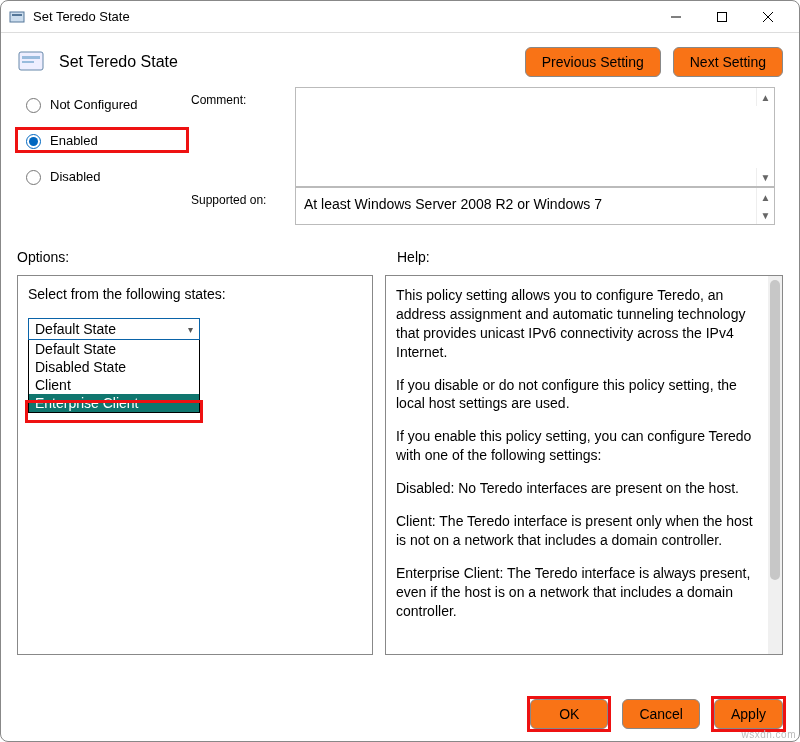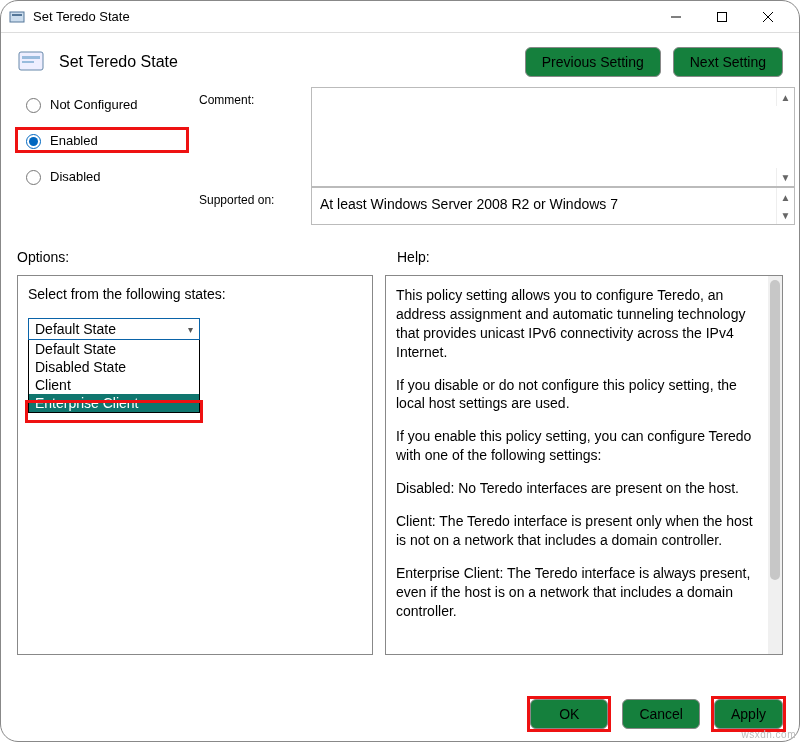--- a/index.html
+++ b/index.html
@@ -1,29 +1,29 @@
 <!DOCTYPE html>
 <html><head>
 <meta charset="utf-8">
 <style>
   * { box-sizing: border-box; font-family: "Segoe UI", Tahoma, sans-serif; }
   body { margin: 0; background: #fff; width: 800px; height: 742px; overflow: hidden; font-size: 13px; color: #000; }
-  .window { border: 1px solid #888; width: 800px; height: 742px; display: flex; flex-direction: column; border-radius: 18px; overflow: hidden; }
+  .window { border: 1px solid #888; width: 800px; height: 742px; display: flex; flex-direction: column; border-radius: 8px; overflow: hidden; }
   .titlebar { height: 32px; display: flex; align-items: center; padding: 0 8px; border-bottom: 1px solid #ddd; }
   .titlebar .ticon { width: 16px; height: 16px; margin-right: 8px; }
   .titlebar .title { flex: 1; font-size: 13px; }
   .titlebar .wbtns { display: flex; gap: 0; }
   .wbtn { width: 46px; height: 32px; display: flex; align-items: center; justify-content: center; }
   .wbtn svg { width: 12px; height: 12px; }
   .header-row { display: flex; align-items: center; padding: 14px 16px 6px 16px; }
   .header-row .hicon { width: 32px; height: 28px; margin-right: 10px; }
   .header-row .htitle { font-size: 16px; flex: 1; }
   .hbtns { display: flex; gap: 12px; }
-  .btn { border: 1px solid #888; border-radius: 6px; background: #15803d; padding: 6px 16px; font-size: 14px; white-space: nowrap; }
-  .configgrid { display: grid; grid-template-columns: 170px 100px 1fr; padding: 4px 4px 0 16px; column-gap: 12px; }
+  .btn { border: 1px solid #888; border-radius: 6px; background: #f97316; padding: 6px 16px; font-size: 14px; white-space: nowrap; }
+  .configgrid { display: grid; grid-template-columns: 170px 100px 1fr; padding: 4px 24px 0 16px; column-gap: 4px; }
   .radios { display: flex; flex-direction: column; gap: 14px; padding-top: 6px; }
   .radio { display: flex; align-items: center; gap: 6px; padding: 2px 4px; }
   .radio input { width: 15px; height: 15px; accent-color: #0067c0; }
   .radio.sel { outline: 3px solid #e11; outline-offset: -1px; }
   .cfg-label { padding-top: 6px; font-size: 12px; }
   .multiline-box { border: 1px solid #bbb; background: #fff; position: relative; min-height: 70px; }
   .multiline-box.small { min-height: 38px; padding: 8px; }
   .spin { position: absolute; right: 0; width: 18px; display: flex; flex-direction: column; }
   .spin .arr { height: 18px; display: flex; align-items: center; justify-content: center; color: #666; font-size: 10px; border-left: 1px solid #eee; }
   .supported-val { font-size: 14px; }

